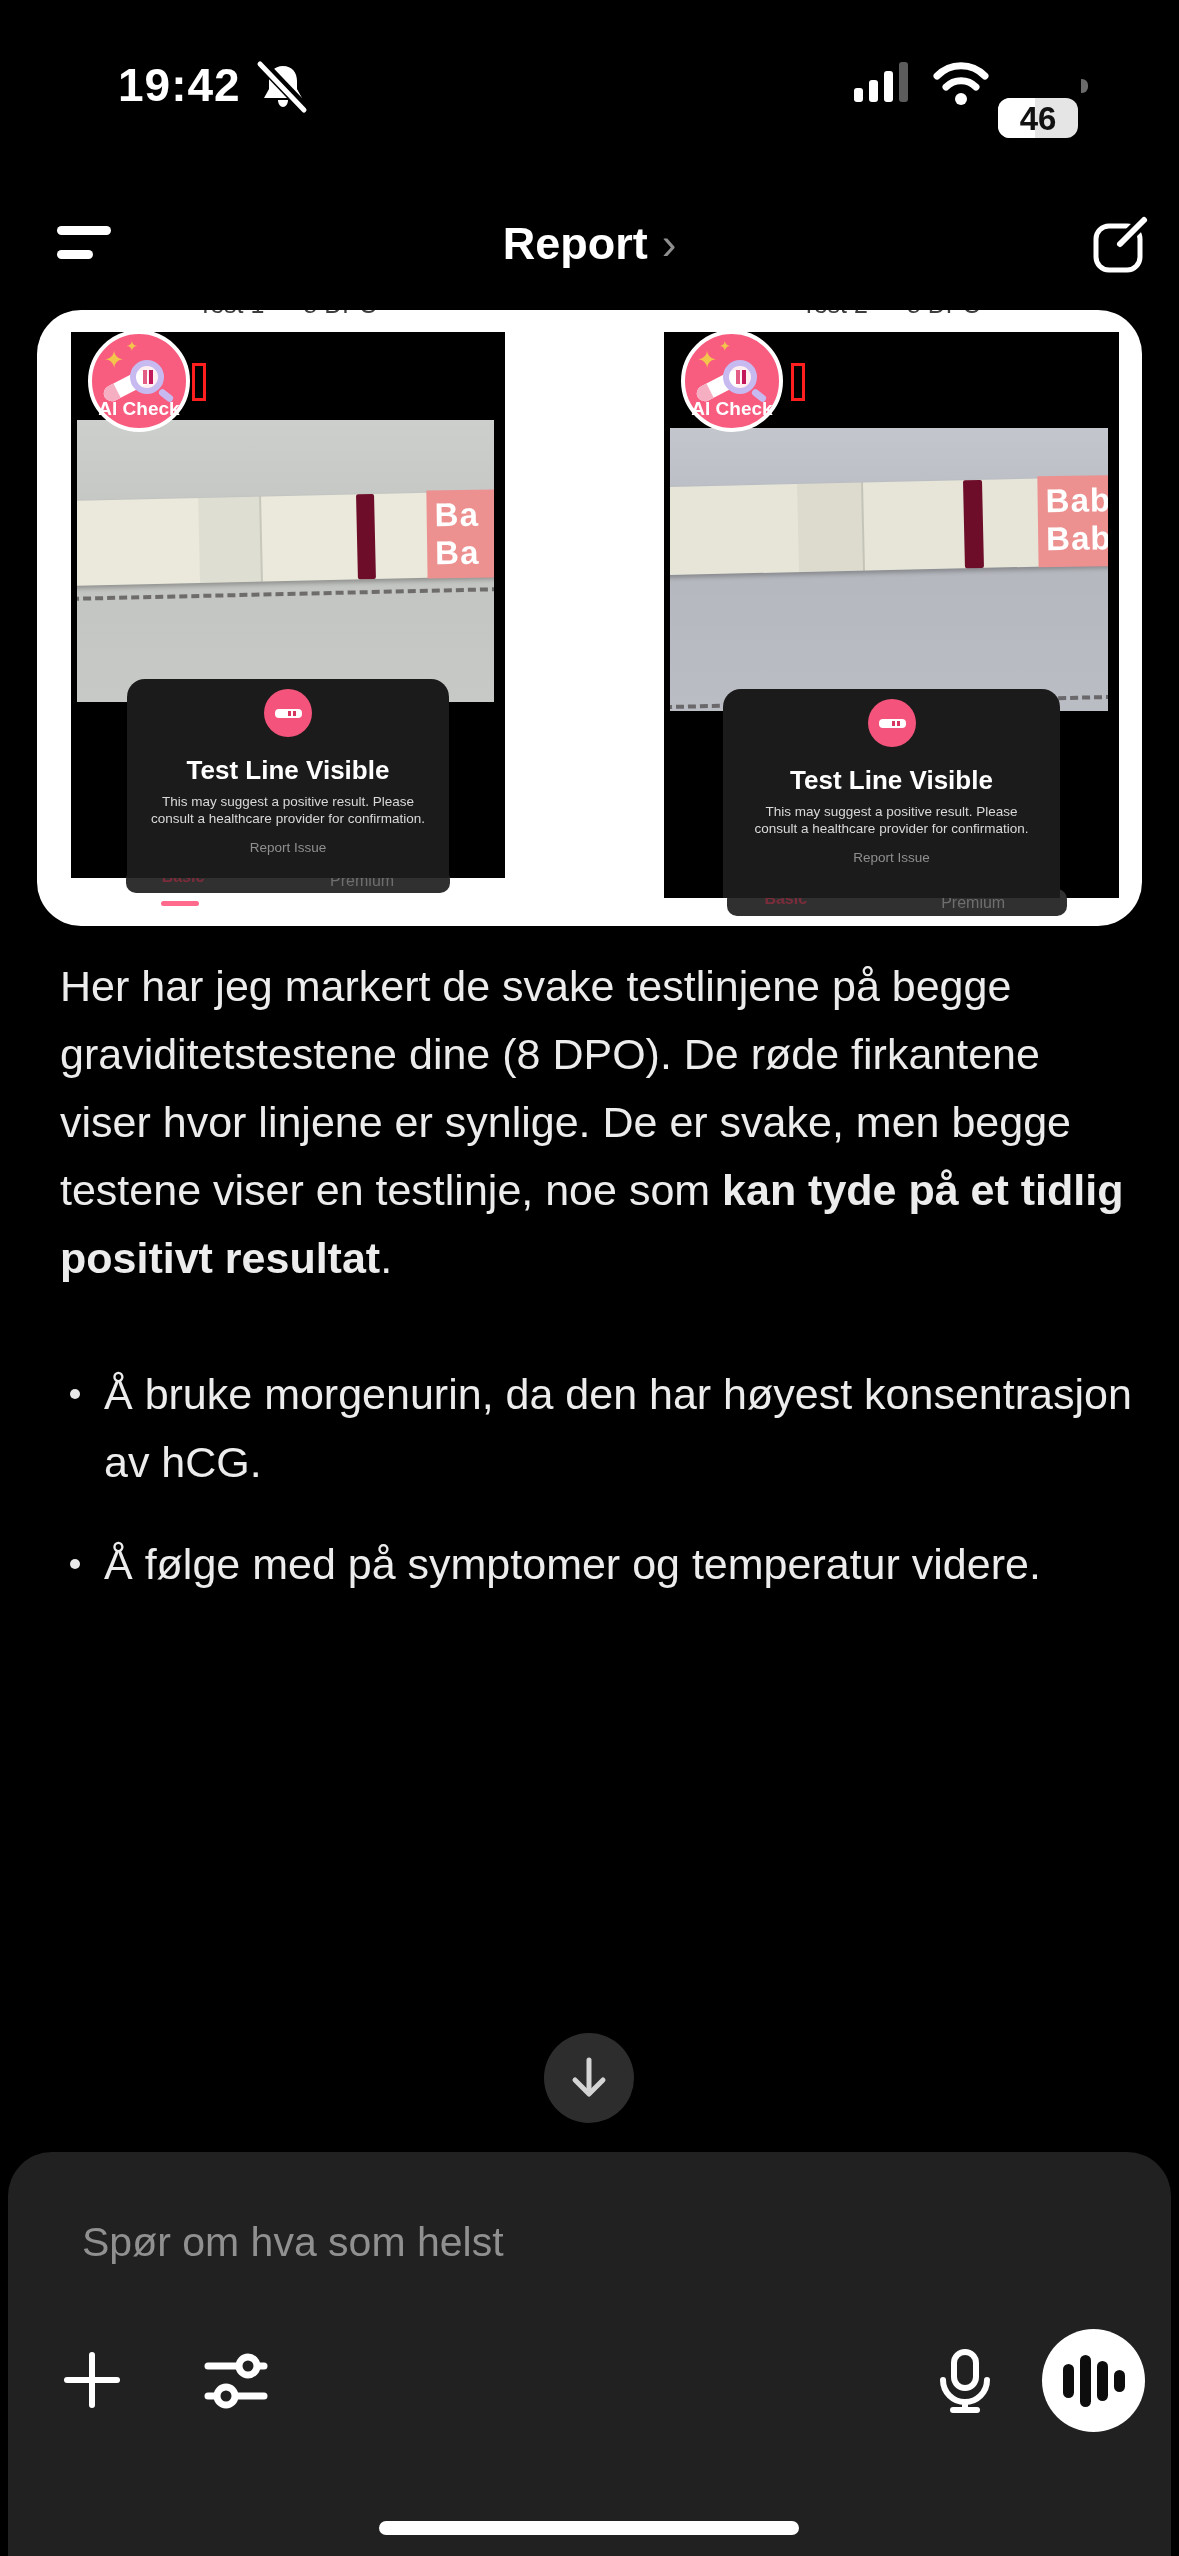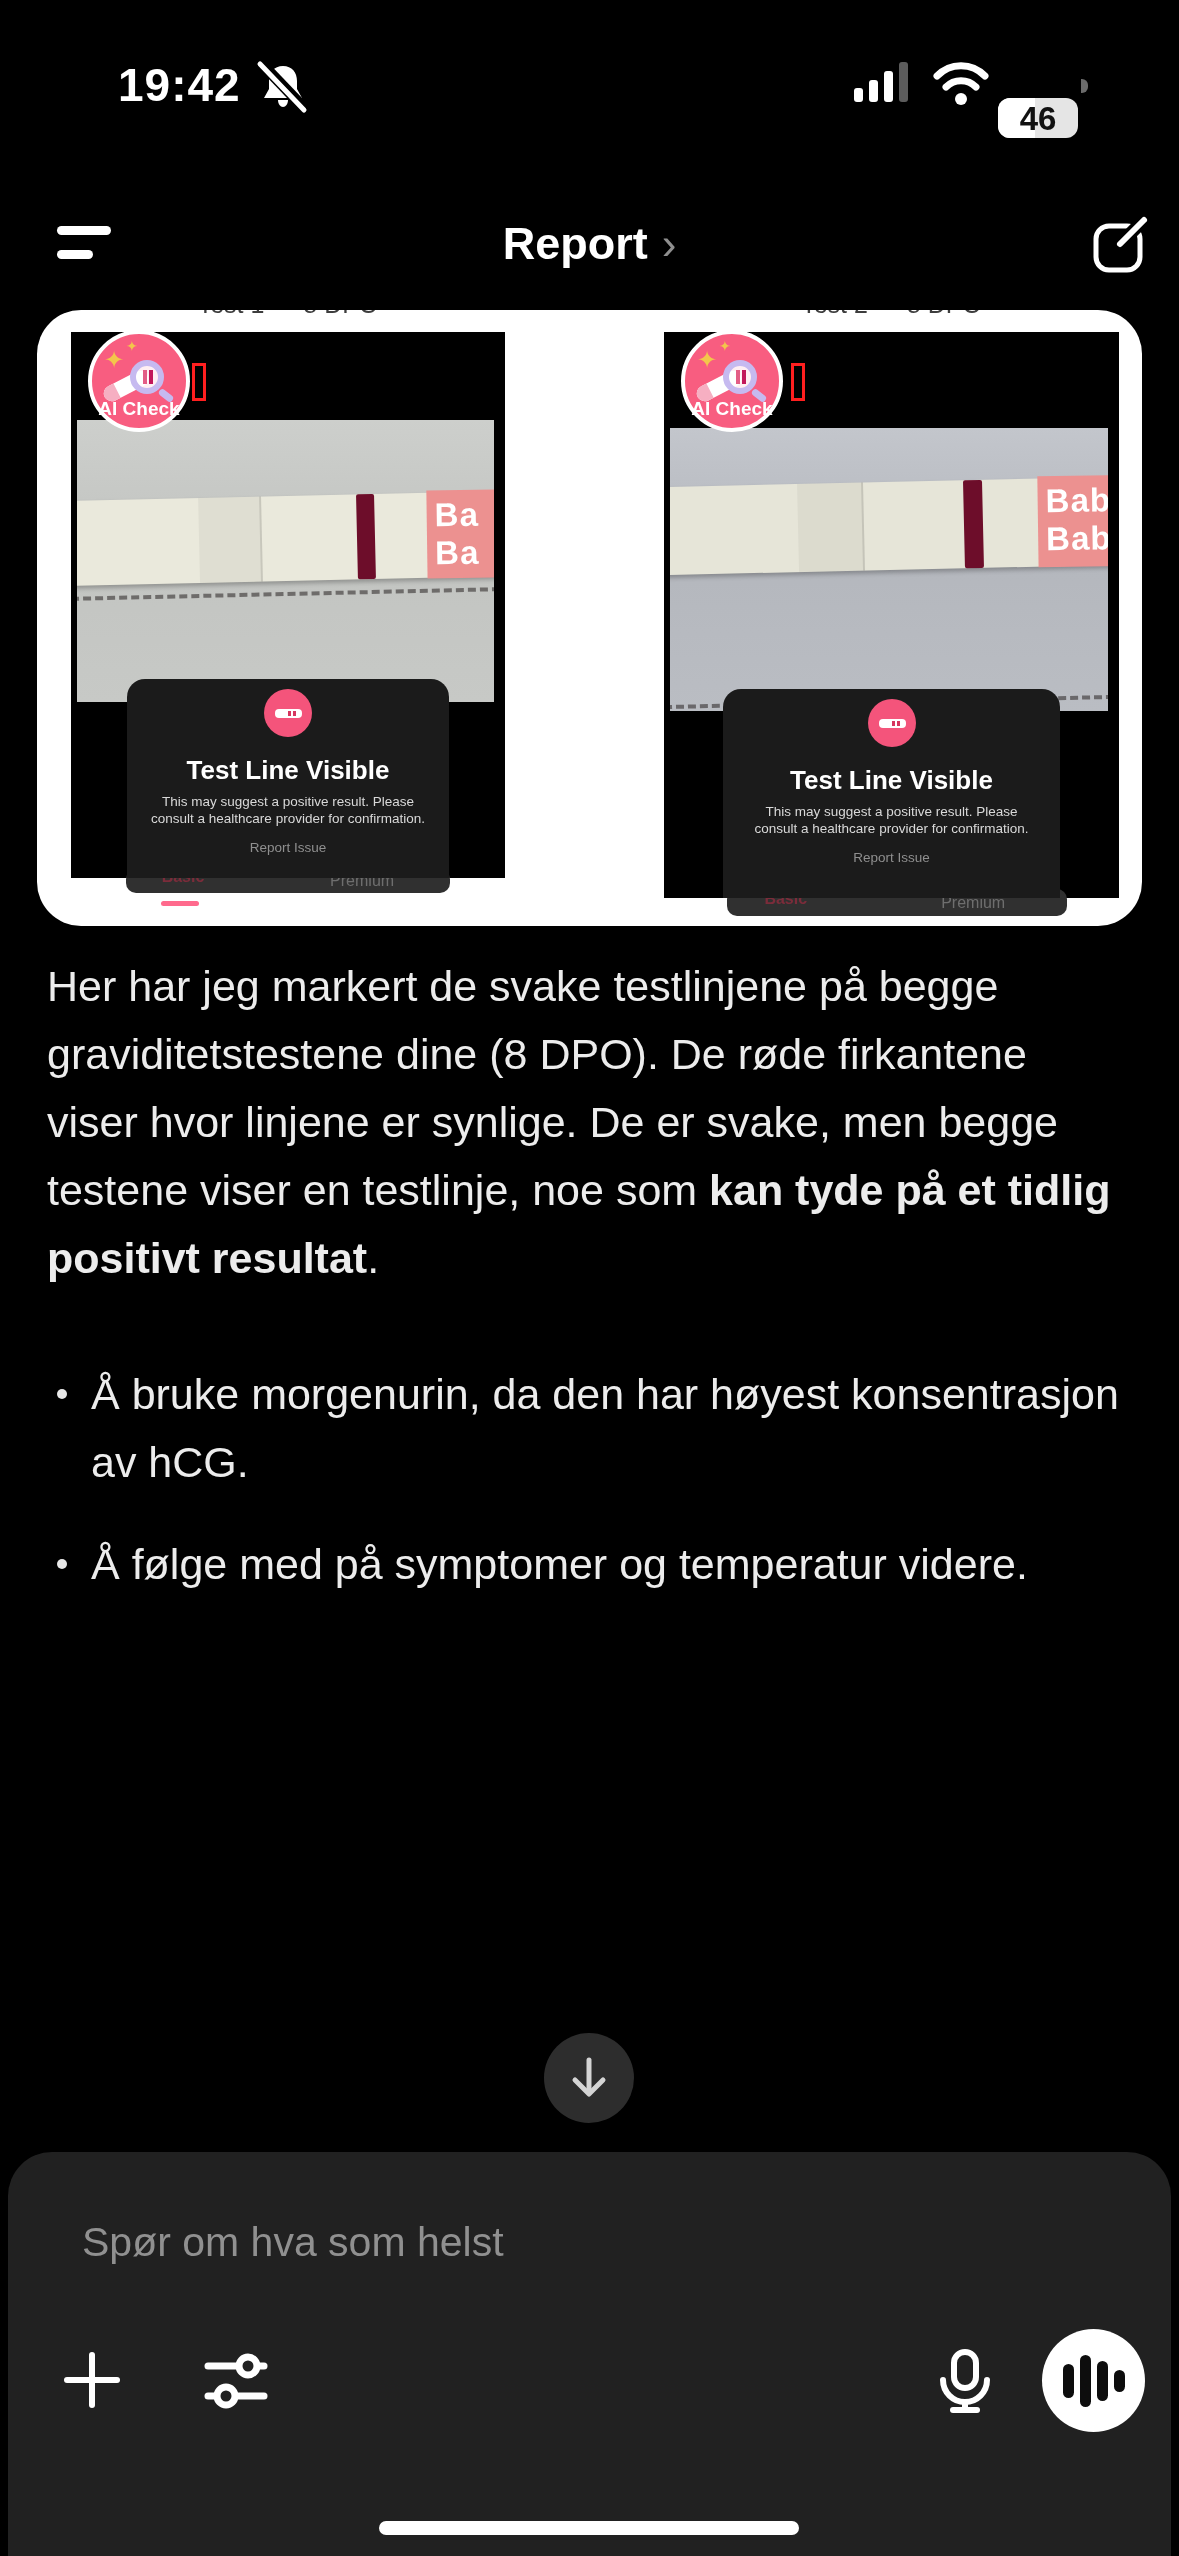--- a/index.html
+++ b/index.html
@@ -90,21 +90,21 @@
   .tabbar{position:absolute;background:#303030;border-radius:10px;overflow:hidden;}
   #tabbarL{left:89px;top:559px;width:324px;height:24px;}
   #tabbarR{left:690px;top:579px;width:340px;height:27px;}
   .tab-basic{position:absolute;left:11%;top:0;bottom:8px;display:flex;align-items:center;
              color:#7b2c3a;font-size:16px;font-weight:bold;}
   .tab-premium{position:absolute;left:63%;top:0;bottom:0;display:flex;align-items:center;
                color:#6e6e6e;font-size:16px;}
   .underline-pink{position:absolute;left:124px;top:591px;width:38px;height:5px;border-radius:3px;background:#ff6a8d;}
 
   
-  .msg{position:absolute;left:47px;top:952px;width:1080px;color:#ececec;font-size:43px;line-height:68px;}
+  .msg{position:absolute;left:60px;top:952px;width:1080px;color:#ececec;font-size:43px;line-height:68px;}
   .msg b{font-weight:bold;}
   .msg .p2{margin-top:70px;}
   .msg ul{list-style:none;margin:68px 0 0 0;padding:0;}
   .msg li{position:relative;padding-left:44px;margin-bottom:34px;}
   .msg li::before{content:"";position:absolute;left:10px;top:29px;width:10px;height:10px;border-radius:50%;background:#e8e8e8;}
 
   
   .scrollbtn{position:absolute;left:544px;top:2033px;width:90px;height:90px;border-radius:50%;
              background:#2d2d2d;display:flex;align-items:center;justify-content:center;cursor:pointer;z-index:8;}
 

